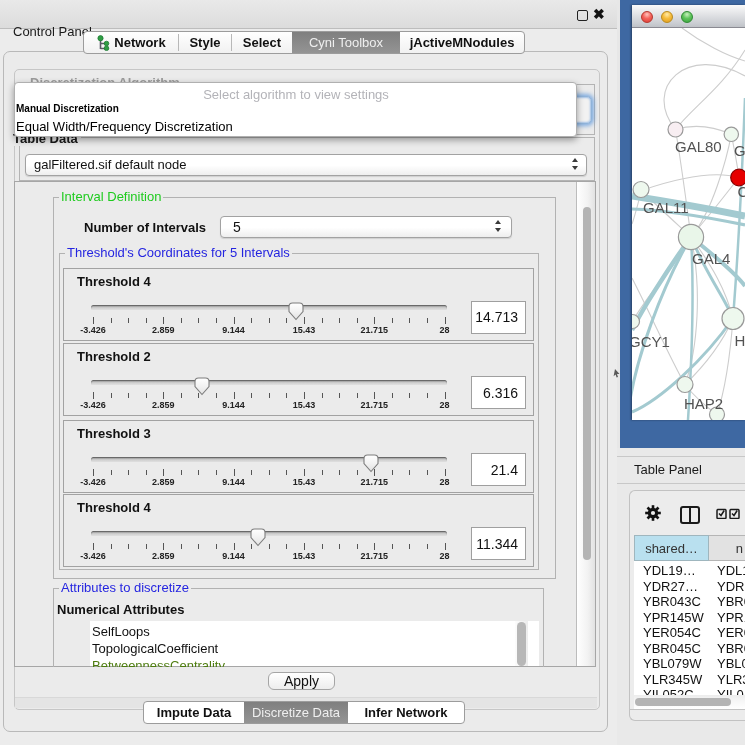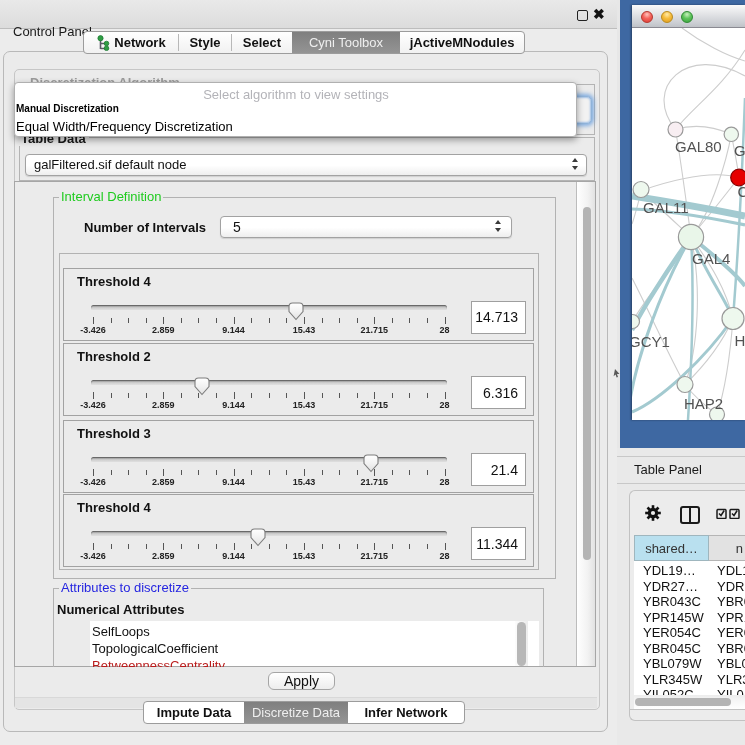--- a/index.html
+++ b/index.html
@@ -56,21 +56,21 @@
     <div class="seg segdark" style="left:208px;width:108px;font-size:13px;">Cyni Toolbox</div>
     <div class="seg" style="left:316px;width:124px;">jActiveMNodules</div>
   </div>
 
   <div class="abs" style="left:19px;top:84px;width:574px;height:49px;border:1px solid #b4b4b4;"></div>
   <div class="abs" style="left:27px;top:75px;font-size:13px;font-weight:bold;color:#9b9b9b;background:#ebebeb;padding:0 3px;">Discretization Algorithm</div>
 
   <div class="abs" style="left:480px;top:96px;width:110px;height:26px;border:1px solid #8fb3d9;border-radius:5px;background:#f2f2f2;box-shadow:0 0 4px 2px rgba(90,150,220,0.75), inset 0 0 2px 1px rgba(90,150,220,0.55);"></div>
 
   <div class="abs" style="left:19px;top:137px;width:574px;height:42px;border:1px solid #b4b4b4;"></div>
-  <div class="abs" style="left:18px;top:131px;font-size:13px;font-weight:bold;color:#1a1a1a;background:#ebebeb;padding:0 3px;">Table Data</div>
+  <div class="abs" style="left:10px;top:131px;font-size:13px;font-weight:bold;color:#1a1a1a;background:#ebebeb;padding:0 3px;">Table Data</div>
   <div class="combo" style="left:25px;top:154px;width:560px;height:20px;">
     <div class="abs" style="left:8px;top:2px;font-size:13px;color:#111;">galFiltered.sif default node</div>
     <div class="ar aru" style="left:546px;top:3px;"></div>
     <div class="ar ard" style="left:546px;top:11px;"></div>
   </div>
 
   <div class="abs" style="left:14px;top:181px;width:582px;height:486px;border:1px solid #a6a6a6;box-sizing:border-box;background:#ebebeb;"></div>
 
   <div class="abs" style="left:576px;top:182px;width:19px;height:484px;background:linear-gradient(90deg,#ffffff,#f2f2f2 60%,#e2e2e2);border-left:1px solid #bcbcbc;box-sizing:border-box;"></div>
   <div class="abs" style="left:583px;top:207px;width:8px;height:353px;background:#b4b4b4;border-radius:4px;"></div>
@@ -79,20 +79,21 @@
   <div class="gtitle" style="left:59px;top:190px;color:#1ecb1e;">Interval Definition</div>
 
   <div class="abs" style="left:84px;top:220px;font-size:13px;font-weight:bold;color:#111;">Number of Intervals</div>
   <div class="combo" style="left:220px;top:216px;width:290px;height:20px;">
     <div class="abs" style="left:12px;top:2px;font-size:14px;color:#111;">5</div>
     <div class="ar aru" style="left:274px;top:3px;"></div>
     <div class="ar ard" style="left:274px;top:11px;"></div>
   </div>
 
   <div class="abs" style="left:59px;top:253px;width:478px;height:315px;border:1px solid #b2b2b2;"></div>
+  <div class="gtitle" style="left:65px;top:246px;color:#2525e0;">Threshold's Coordinates for 5 Intervals</div>
 
   <div id="thresholds">
         <div class="tpanel" style="top:267.5px;height:71px">
           <div class="tlabel">Threshold 4</div>
           <div class="track"></div>
           <div class="tick" style="left:29.0px;top:48px;height:7px"></div>
           <div class="tick" style="left:46.6px;top:49px;height:5px"></div>
           <div class="tick" style="left:64.2px;top:49px;height:5px"></div>
           <div class="tick" style="left:81.7px;top:49px;height:5px"></div>
           <div class="tick" style="left:99.3px;top:48px;height:7px"></div>
@@ -257,21 +258,21 @@
           <div class="vbox">11.344</div>
         </div>
       </div>
 
   <div class="abs" style="left:53px;top:588px;width:489px;height:78px;border:1px solid #b2b2b2;border-bottom:none;"></div>
   <div class="gtitle" style="left:59px;top:581px;color:#2525e0;">Attributes to discretize</div>
   <div class="abs" style="left:57px;top:602px;font-size:13px;font-weight:bold;color:#111;">Numerical Attributes</div>
   <div class="abs" style="left:66px;top:621px;width:449px;height:45px;background:#fff;margin-left:24px;">
     <div class="abs" style="left:2px;top:3px;font-size:13px;color:#111;">SelfLoops</div>
     <div class="abs" style="left:2px;top:20px;font-size:13px;color:#111;">TopologicalCoefficient</div>
-    <div class="abs" style="left:2px;top:37px;font-size:13px;color:#b91c1c;">BetweennessCentrality</div>
+    <div class="abs" style="left:2px;top:37px;font-size:13px;color:#4d7c0f;">BetweennessCentrality</div>
   </div>
   <div class="abs" style="left:515px;top:621px;width:13px;height:45px;background:linear-gradient(90deg,#fcfcfc,#ececec);"></div>
   <div class="abs" style="left:517px;top:622px;width:9px;height:44px;background:#b7b7b7;border-radius:4.5px;"></div>
 
   <div class="abs" style="left:15px;top:667px;width:580px;height:10px;background:#ebebeb;"></div>
 
   <div class="abs" style="left:268px;top:672px;width:67px;height:18px;border:1px solid #a5a5a5;border-radius:6px;background:linear-gradient(#ffffff,#ededed);box-sizing:border-box;display:flex;align-items:center;justify-content:center;font-size:14px;color:#111;">Apply</div>
 
   <div class="abs" style="left:15px;top:697px;width:582px;height:10px;background:#e4e4e4;border-top:1px solid #d8d8d8;"></div>
 

